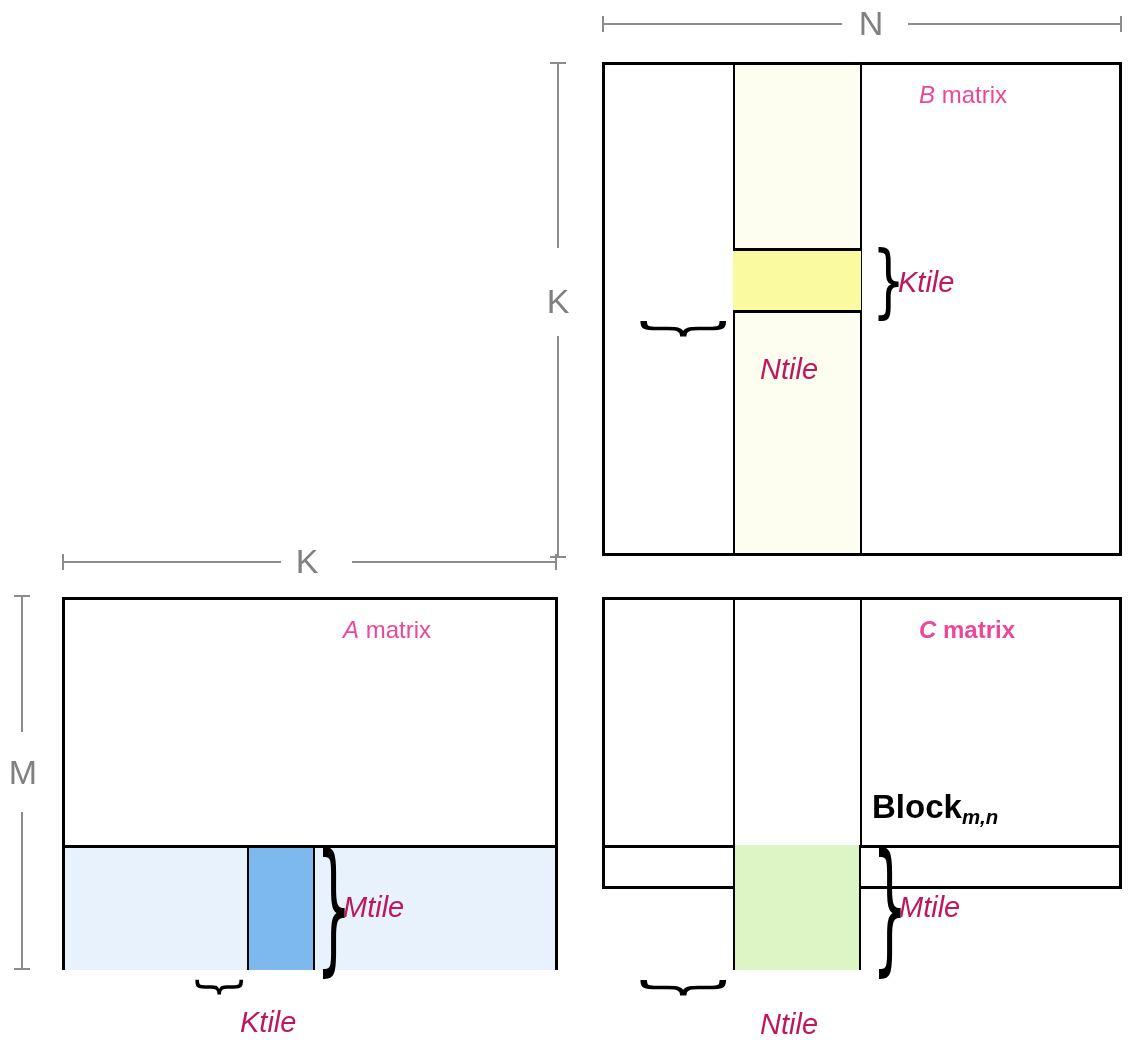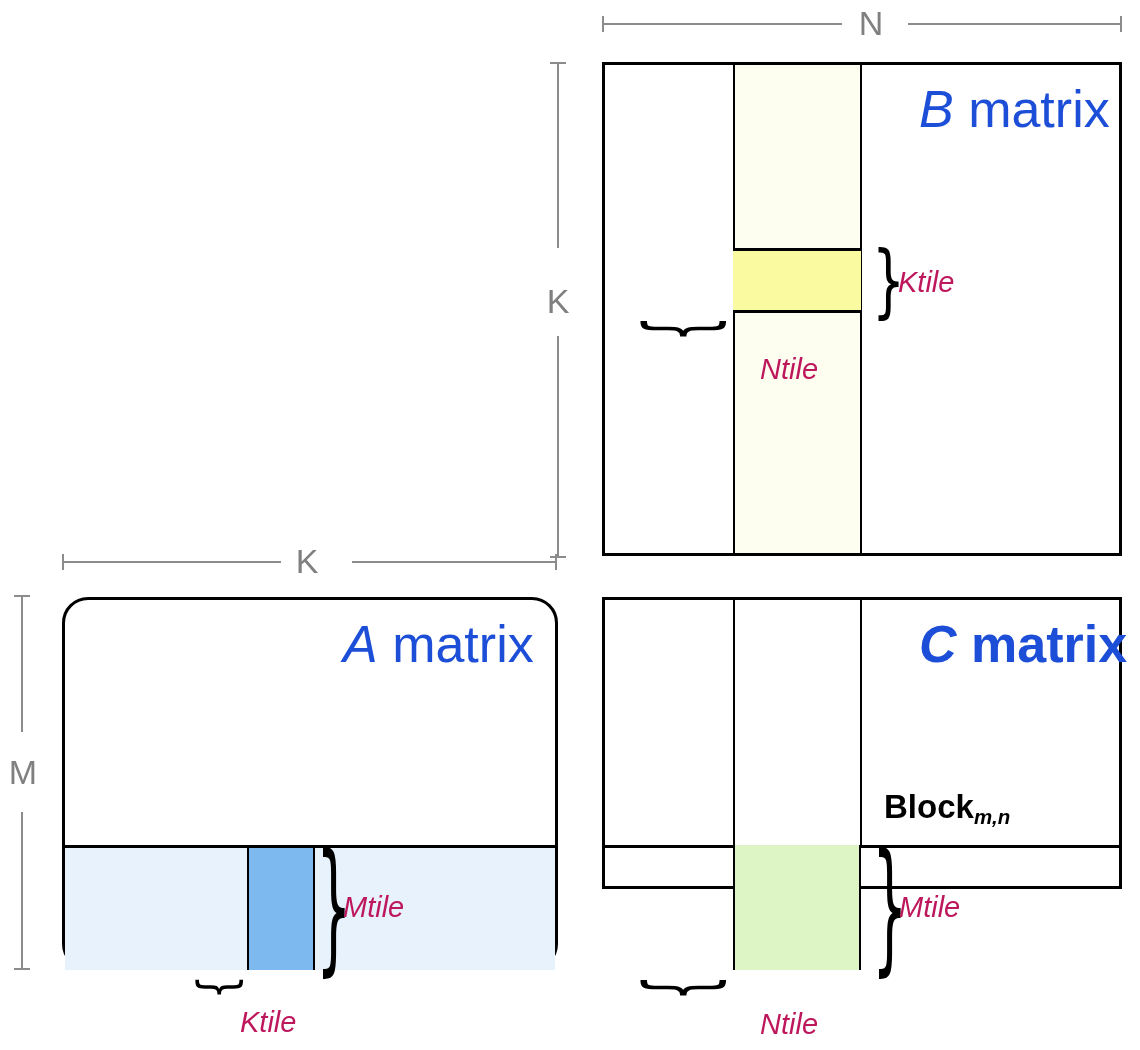--- a/index.html
+++ b/index.html
@@ -38,37 +38,36 @@
   }
   .divider-h {
     position: absolute;
     height: 3px;
     background: #000000;
   }
 
   
   .matrix-label {
     position: absolute;
-    font-size: 52px;
-    color: #1d4ed8;
+    font-size: 24px;
+    color: #ec4899;
     white-space: nowrap;
     line-height: 1;
   }
   .matrix-label .ital {
     font-style: italic;
   }
 
   
   .block-label {
     position: absolute;
     font-size: 33px;
     color: #000000;
     white-space: nowrap;
     line-height: 1;
-    margin-left: 12px;
   }
   .block-label sub {
     font-style: italic;
     font-size: 0.62em;
     vertical-align: baseline;
     position: relative;
     top: 0.28em;
   }
 
   
@@ -171,21 +170,21 @@
   </div>
 
   <div>
     <div class="dim-cap-h" style="left:14px; top:595px;"></div>
     <div class="dim-line-v" style="left:21px; top:595px; height:137px;"></div>
     <div class="dim-label" style="left:0px; top:755px; width:46px; text-align:center;">M</div>
     <div class="dim-line-v" style="left:21px; top:812px; height:158px;"></div>
     <div class="dim-cap-h" style="left:14px; top:968px;"></div>
   </div>
 
-  <div class="matrix-box" style="left:62px; top:597px; width:496px; height:373px;border-radius:26px;">
+  <div class="matrix-box" style="left:62px; top:597px; width:496px; height:373px;">
 
     <div class="region" style="left:0px; top:245px; width:100%; height:125px; background:#e7f2fd;
                 border-top:3px solid #000;"></div>
 
     <div class="region" style="left:182px; top:245px; width:68px; height:125px; background:#7db8ef;
                 border-left:2px solid #000; border-right:2px solid #000; border-top:3px solid #000;"></div>
 
     <div class="matrix-label" style="left:278px; top:18px;"><span class="ital">A</span><span> matrix</span></div>
   </div>
 

